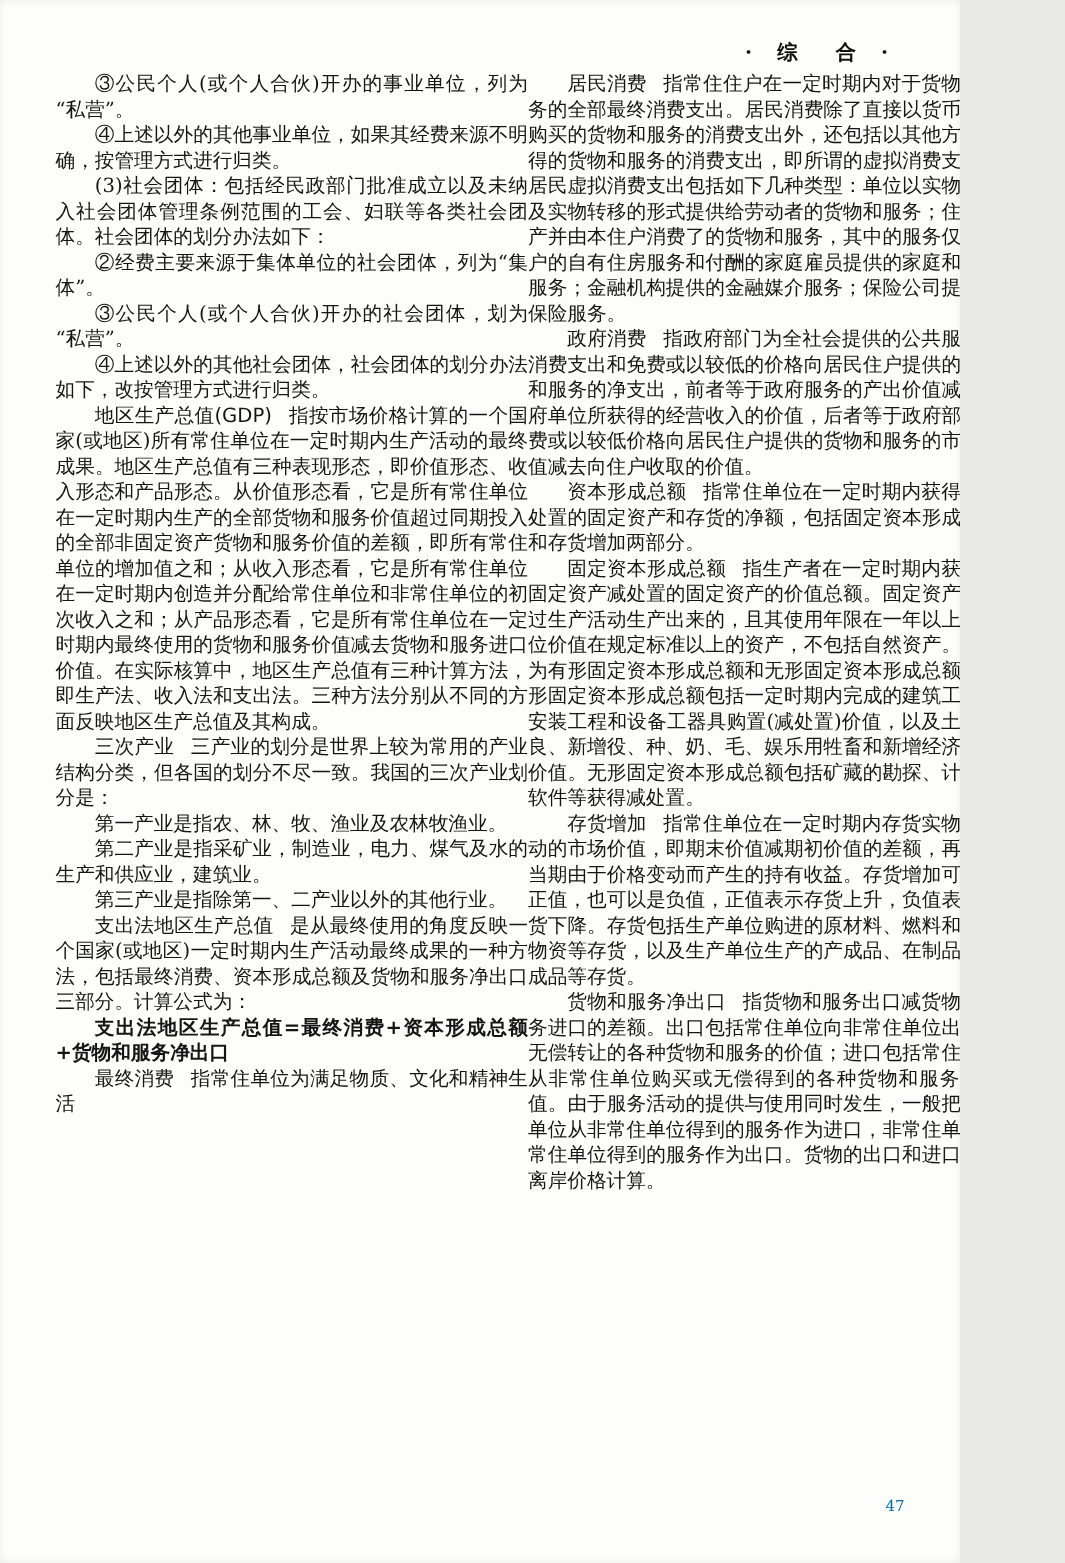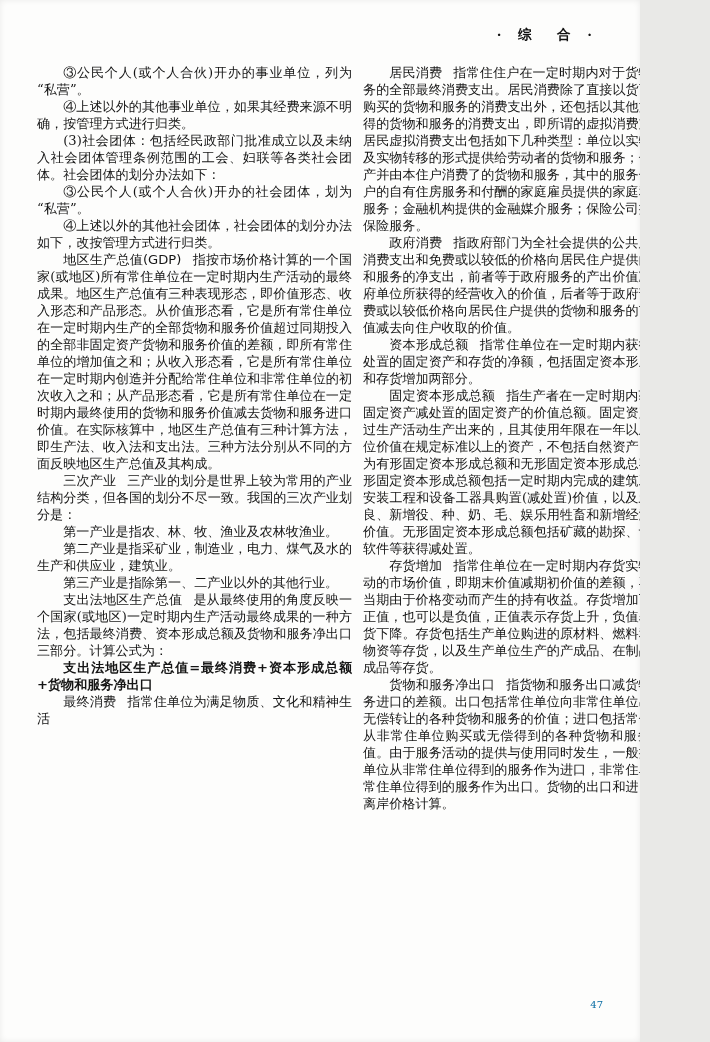--- a/index.html
+++ b/index.html
@@ -19,24 +19,23 @@
   .running-head{
     position:absolute;
     top:26px;right:42px;
     font-size:13.5px;
     font-weight:bold;
     letter-spacing:6px;
     color:#111;
   }
   .columns{
     position:absolute;
-    left:37px;top:64px;
+    left:37px;top:48px;
     width:641px;
     display:flex;
-    gap:11px;
   }
   .col{
     width:315px;
     font-size:13.1px;
     line-height:17px;
     text-align:justify;
     text-justify:inter-character;
     color:#151515;
   }
   .col p{margin:0;}
@@ -61,20 +60,21 @@
 <body>
 
 <div class="page">
   <div class="running-head">·  综　合  ·</div>
 
   <div class="columns">
     <div class="col">
         <p class="indent">③公民个人(或个人合伙)开办的事业单位，列为“私营”。</p>
         <p class="indent">④上述以外的其他事业单位，如果其经费来源不明确，按管理方式进行归类。</p>
         <p class="indent">(3)社会团体：包括经民政部门批准成立以及未纳入社会团体管理条例范围的工会、妇联等各类社会团体。社会团体的划分办法如下：</p>
+        <p class="indent">②经费主要来源于集体单位的社会团体，列为“集体”。</p>
         <p class="indent">③公民个人(或个人合伙)开办的社会团体，划为“私营”。</p>
         <p class="indent">④上述以外的其他社会团体，社会团体的划分办法如下，改按管理方式进行归类。</p>
         <p class="indent"><b class="term">地区生产总值(GDP)</b>指按市场价格计算的一个国家(或地区)所有常住单位在一定时期内生产活动的最终成果。地区生产总值有三种表现形态，即价值形态、收入形态和产品形态。从价值形态看，它是所有常住单位在一定时期内生产的全部货物和服务价值超过同期投入的全部非固定资产货物和服务价值的差额，即所有常住单位的增加值之和；从收入形态看，它是所有常住单位在一定时期内创造并分配给常住单位和非常住单位的初次收入之和；从产品形态看，它是所有常住单位在一定时期内最终使用的货物和服务价值减去货物和服务进口价值。在实际核算中，地区生产总值有三种计算方法，即生产法、收入法和支出法。三种方法分别从不同的方面反映地区生产总值及其构成。</p>
         <p class="indent"><b class="term">三次产业</b>三产业的划分是世界上较为常用的产业结构分类，但各国的划分不尽一致。我国的三次产业划分是：</p>
         <p class="indent">第一产业是指农、林、牧、渔业及农林牧渔业。</p>
         <p class="indent">第二产业是指采矿业，制造业，电力、煤气及水的生产和供应业，建筑业。</p>
         <p class="indent">第三产业是指除第一、二产业以外的其他行业。</p>
         <p class="indent"><b class="term">支出法地区生产总值</b>是从最终使用的角度反映一个国家(或地区)一定时期内生产活动最终成果的一种方法，包括最终消费、资本形成总额及货物和服务净出口三部分。计算公式为：</p>
         <p class="indent bold">支出法地区生产总值=最终消费+资本形成总额+货物和服务净出口</p>
         <p class="indent"><b class="term">最终消费</b>指常住单位为满足物质、文化和精神生活</p>

